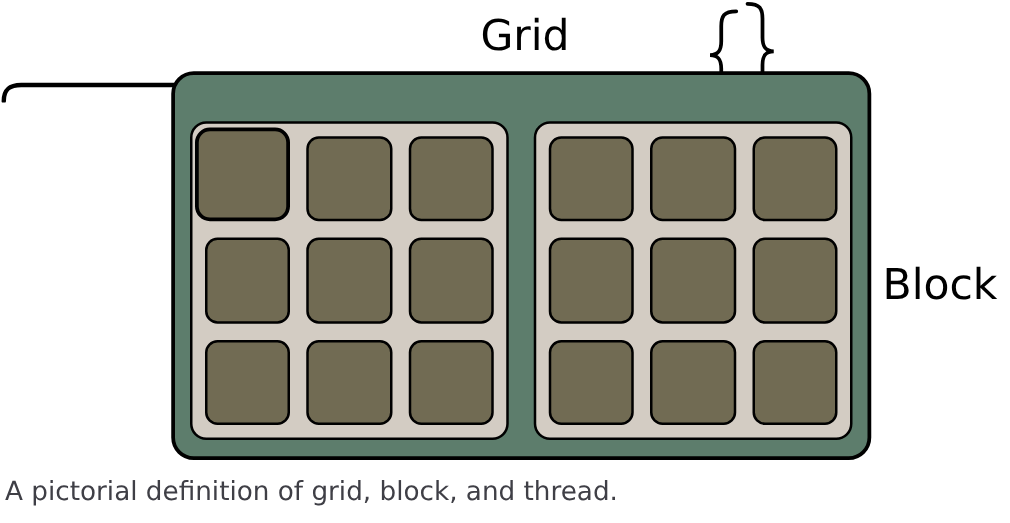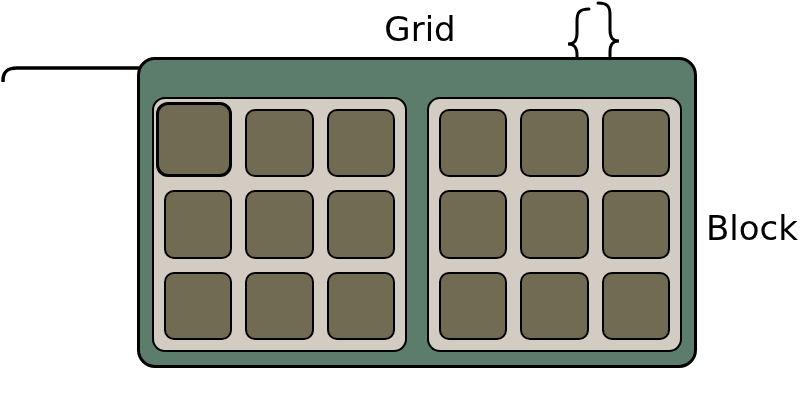--- a/index.html
+++ b/index.html
@@ -125,14 +125,15 @@
         <div class="thread"></div>
         <div class="thread"></div>
         <div class="thread"></div>
         <div class="thread"></div>
         <div class="thread"></div>
         <div class="thread"></div>
         <div class="thread"></div>
       </div>
     </div>
 
+  <div class="caption">A pictorial definition of grid, block, and thread.</div>
 
 </div>
 
 </body></html>

